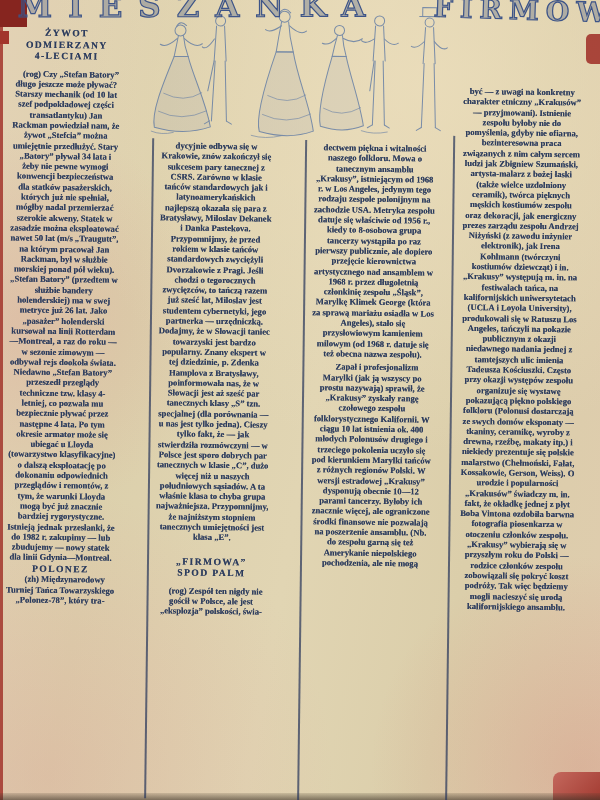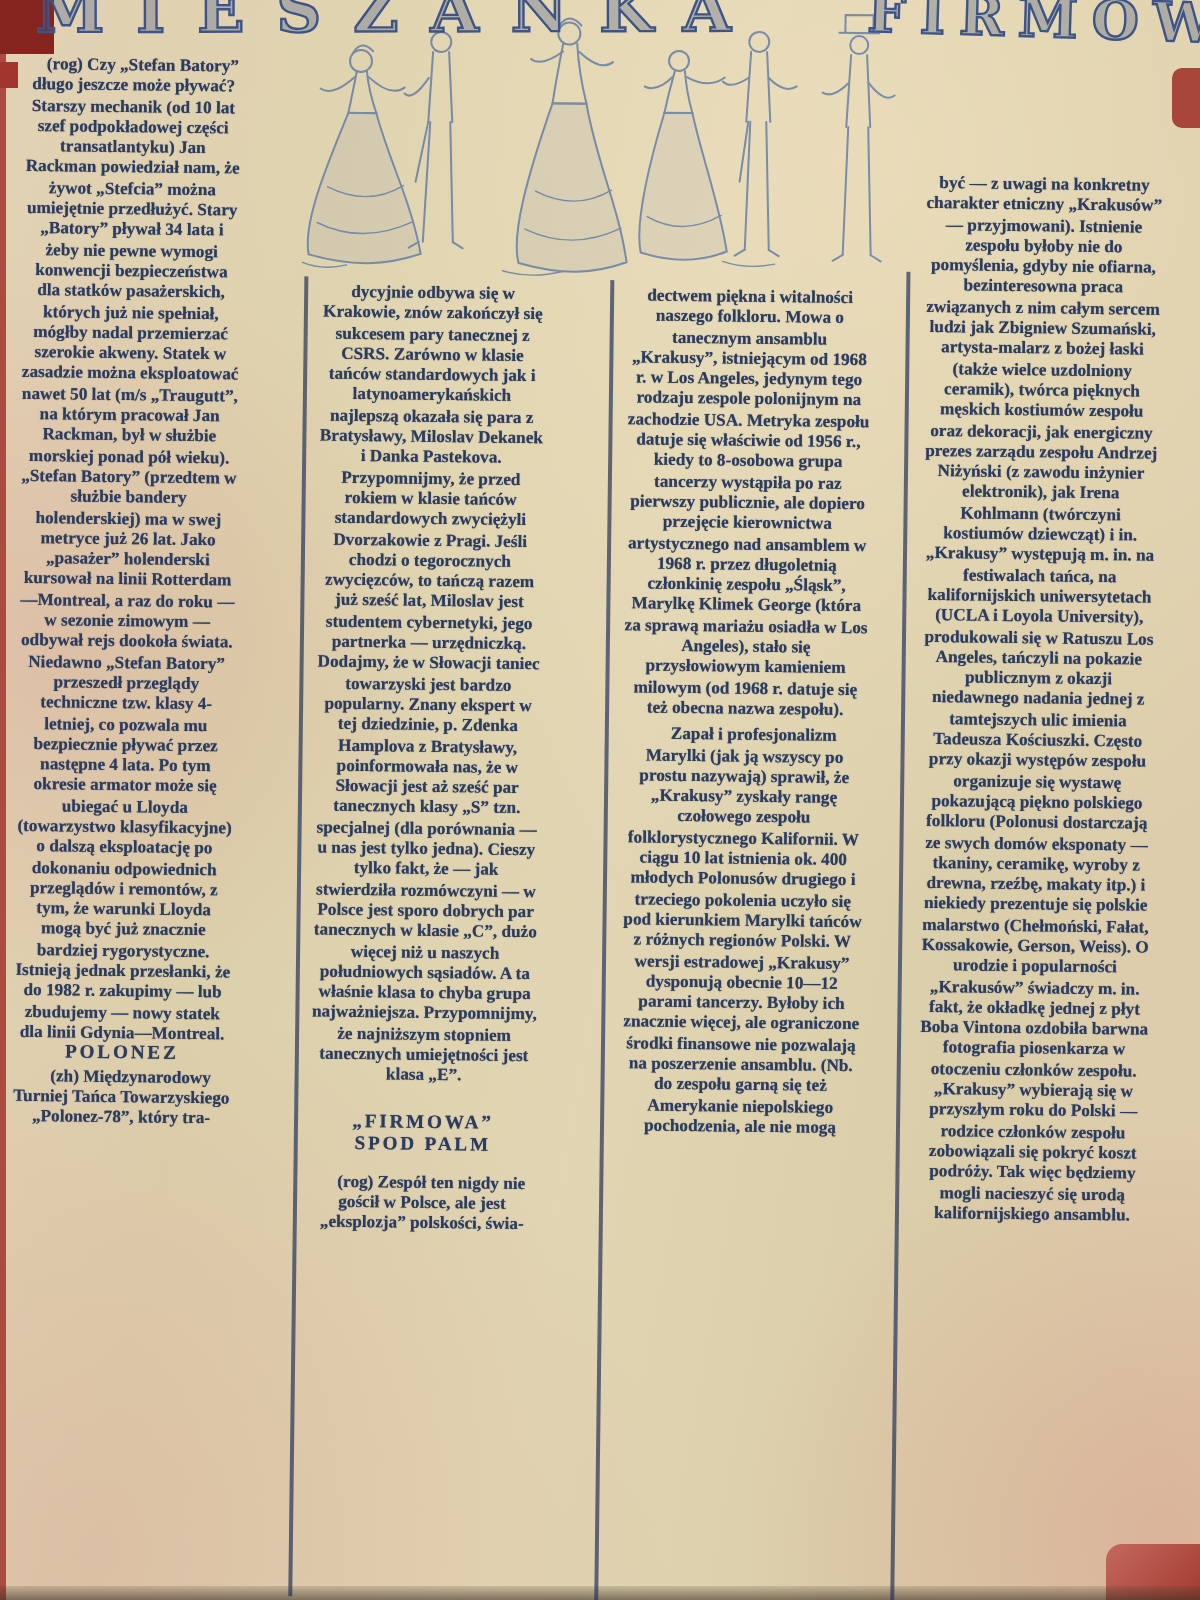--- a/index.html
+++ b/index.html
@@ -122,20 +122,25 @@
 
       <path d="M20 133 q10 4 22 1 M120 136 q14 4 30 0 M230 130 q12 4 26 1" stroke-width="0.7"></path>
     </g>
   </svg>
 
   <div class="vrule" style="left:149px;top:140px;height:660px"></div>
   <div class="vrule" style="left:302px;top:140px;height:660px"></div>
   <div class="vrule" style="left:450px;top:134px;height:666px"></div>
 
   <div class="col" style="left:8px;top:30px;width:109px;height:770px">
+    <div class="article-heading">
+      <span style="display:block">ŻYWOT</span>
+      <span style="display:block">ODMIERZANY</span>
+      <span style="display:block">4-LECIAMI</span>
+    </div>
     <p class="indent">(rog) Czy „Stefan Batory” długo jeszcze może pływać? Starszy mechanik (od 10 lat szef podpokładowej części transatlantyku) Jan Rackman powiedział nam, że żywot „Stefcia” można umiejętnie przedłużyć. Stary „Batory” pływał 34 lata i żeby nie pewne wymogi konwencji bezpieczeństwa dla statków pasażerskich, których już nie spełniał, mógłby nadal przemierzać szerokie akweny. Statek w zasadzie można eksploatować nawet 50 lat (m/s „Traugutt”, na którym pracował Jan Rackman, był w służbie morskiej ponad pół wieku). „Stefan Batory” (przedtem w służbie bandery holenderskiej) ma w swej metryce już 26 lat. Jako „pasażer” holenderski kursował na linii Rotterdam—Montreal, a raz do roku — w sezonie zimowym — odbywał rejs dookoła świata. Niedawno „Stefan Batory” przeszedł przeglądy techniczne tzw. klasy 4-letniej, co pozwala mu bezpiecznie pływać przez następne 4 lata. Po tym okresie armator może się ubiegać u Lloyda (towarzystwo klasyfikacyjne) o dalszą eksploatację po dokonaniu odpowiednich przeglądów i remontów, z tym, że warunki Lloyda mogą być już znacznie bardziej rygorystyczne. Istnieją jednak przesłanki, że do 1982 r. zakupimy — lub zbudujemy — nowy statek dla linii Gdynia—Montreal.</p>
     <p class="article-heading mid-heading">POLONEZ</p>
     <p class="indent">(zh) Międzynarodowy Turniej Tańca Towarzyskiego „Polonez-78”, który tra-</p>
   </div>
 
   <div class="col" style="left:157px;top:142px;width:113px;height:658px">
     <p>dycyjnie odbywa się w Krakowie, znów zakończył się sukcesem pary tanecznej z CSRS. Zarówno w klasie tańców standardowych jak i latynoamerykańskich najlepszą okazała się para z Bratysławy, Miloslav Dekanek i Danka Pastekova. Przypomnijmy, że przed rokiem w klasie tańców standardowych zwyciężyli Dvorzakowie z Pragi. Jeśli chodzi o tegorocznych zwycięzców, to tańczą razem już sześć lat, Miloslav jest studentem cybernetyki, jego partnerka — urzędniczką. Dodajmy, że w Słowacji taniec towarzyski jest bardzo popularny. Znany ekspert w tej dziedzinie, p. Zdenka Hamplova z Bratysławy, poinformowała nas, że w Słowacji jest aż sześć par tanecznych klasy „S” tzn. specjalnej (dla porównania — u nas jest tylko jedna). Cieszy tylko fakt, że — jak stwierdziła rozmówczyni — w Polsce jest sporo dobrych par tanecznych w klasie „C”, dużo więcej niż u naszych południowych sąsiadów. A ta właśnie klasa to chyba grupa najważniejsza. Przypomnijmy, że najniższym stopniem tanecznych umiejętności jest klasa „E”.</p>
     <div class="article-heading mid-heading">
       <span style="display:block">„FIRMOWA”</span>
       <span style="display:block">SPOD PALM</span>

